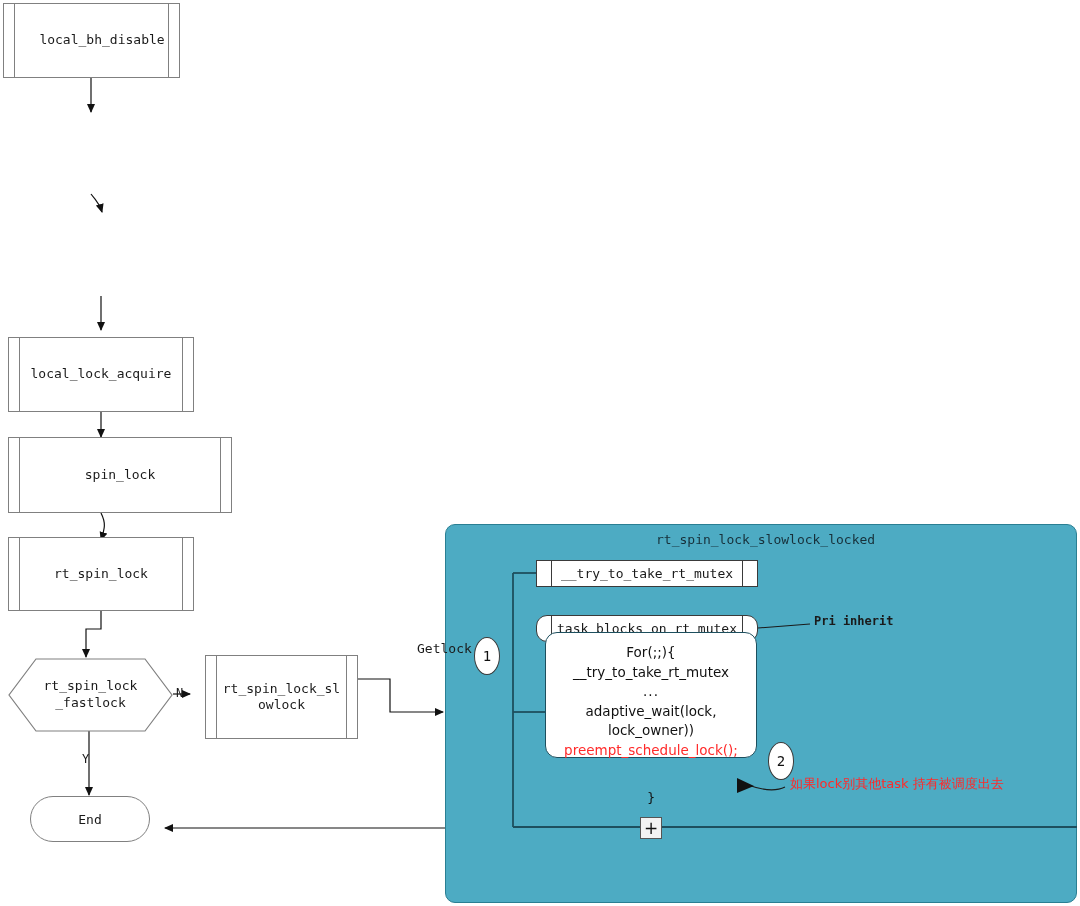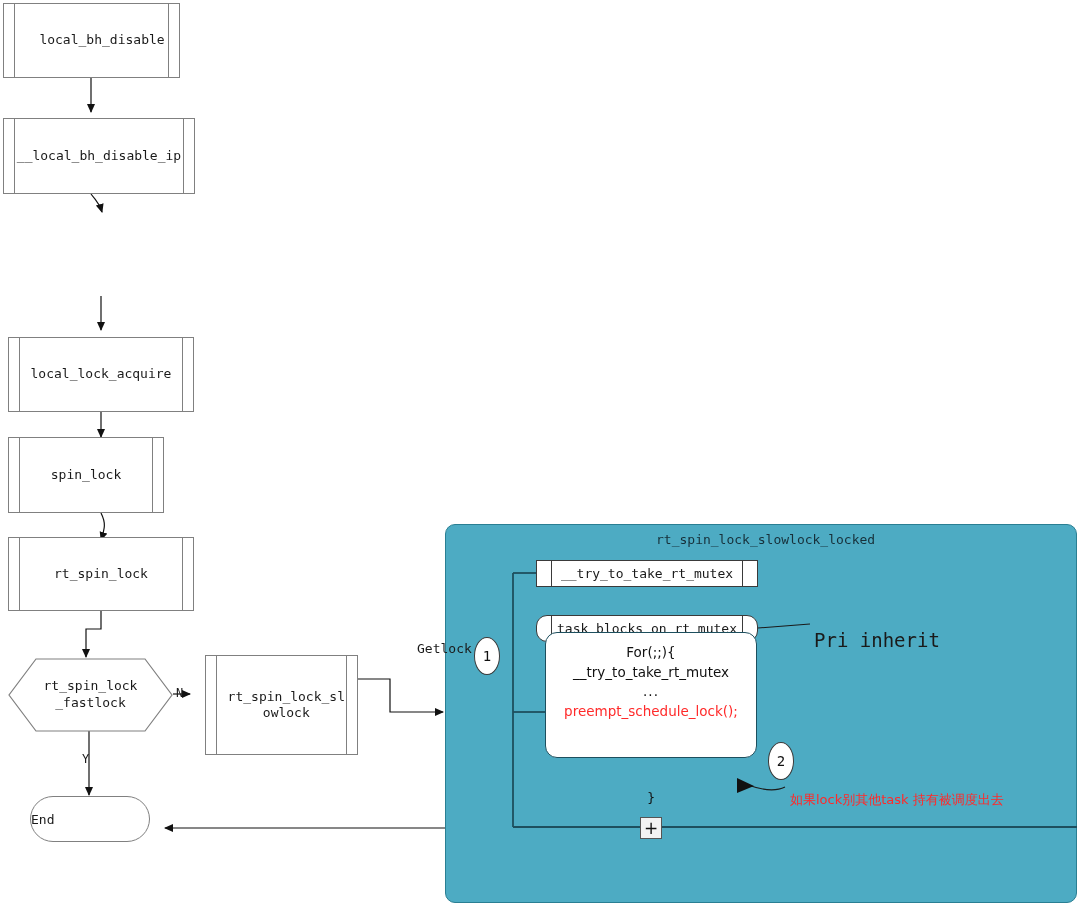--- a/index.html
+++ b/index.html
@@ -63,21 +63,21 @@
 
   
   .term {
     position: absolute;
     box-sizing: border-box;
     background: #ffffff;
     border: 1px solid #808080;
     border-radius: 999px;
     display: flex;
     align-items: center;
-    justify-content: flex-start;
+    justify-content: center;
     font-family: "DejaVu Sans Mono", monospace;
     color: #1a1a1a;
   }
 
   
   .panel {
     position: absolute;
     box-sizing: border-box;
     border-radius: 10px;
     border: 1px solid #2a7f93;
@@ -231,51 +231,48 @@
       <path d="M358,679 L390,679 L390,712 L443,712" marker-end="url(#arrow)"></path>
 
       <path d="M1077,828 L165,828" marker-end="url(#arrowL)"></path>
     </g>
   </svg>
 
   <div class="pp" style="left:3px; top:3px; width:177px; height:75px; font-size:13px; z-index:3;padding-left:21px;">
     <span class="lbl">local_bh_disable</span>
   </div>
 
-  <div class="pp" style="left:3px; top:118px; width:192px; height:76px; font-size:13px; z-index:3;">
-    <span class="lbl">__local_bh_disable_ip</span>
-  </div>
 
 
   <div class="pp" style="left:8px; top:337px; width:186px; height:75px; font-size:13px; z-index:3;">
     <span class="lbl">local_lock_acquire</span>
   </div>
 
-  <div class="pp" style="left:8px; top:437px; width:156px; height:76px; font-size:13px; z-index:3;">
+  <div class="pp" style="left:8px; top:437px; width:224px; height:76px; font-size:13px; z-index:3;">
     <span class="lbl">spin_lock</span>
   </div>
 
   <div class="pp" style="left:8px; top:537px; width:186px; height:74px; font-size:13px; z-index:3;">
     <span class="lbl">rt_spin_lock</span>
   </div>
 
   <div class="hex" style="left:8px; top:658px; width:165px; height:74px; z-index:3;">
     <svg width="165" height="74" viewBox="0 0 165 74" xmlns="http://www.w3.org/2000/svg">
       <polygon points="28,1 137,1 164,37 137,73 28,73 1,37" fill="#ffffff" stroke="#808080" stroke-width="1.2"></polygon>
     </svg>
     <div class="lbl">
       <div>rt_spin_lock</div>
       <div>_fastlock</div>
     </div>
   </div>
 
   <div class="txt" style="left:176px; top:686px; font-size:12px; z-index:4;">N</div>
   <div class="txt" style="left:82px; top:752px; font-size:12px; z-index:4;">Y</div>
 
-  <div class="pp" style="left:205px; top:655px; width:153px; height:100px; font-size:13px; z-index:3;justify-content:flex-end;">
+  <div class="pp" style="left:205px; top:655px; width:153px; height:84px; font-size:13px; z-index:3;">
     <span class="lbl" style="padding:0 12px;">
       <span>rt_spin_lock_sl</span><br>
       <span>owlock</span>
     </span>
   </div>
 
   <div class="term" style="left:30px; top:796px; width:120px; height:46px; font-size:13px; z-index:3;">
     <span>End</span>
   </div>
 
@@ -307,32 +304,33 @@
   <div class="badge" style="left:474px; top:637px; z-index:7;">1</div>
 
   <div class="ppi" style="left:536px; top:560px; width:222px; height:27px; z-index:7;">
     <span class="lbl">__try_to_take_rt_mutex</span>
   </div>
 
   <div class="ppi" style="left:536px; top:615px; width:222px; height:27px; z-index:7;border-radius:11px;">
     <span class="lbl">task_blocks_on_rt_mutex</span>
   </div>
 
-  <div class="txt" style="left:814px; top:629px; font-size:19px; z-index:7;">Pri inherit</div>
+  <div class="txt" style="left:814px; top:614px; font-size:12px; z-index:7;font-weight:bold;">Pri inherit</div>
 
   <div class="code-tab" style="left:619px; top:655px; width:66px; height:14px; z-index:7;"></div>
 
   <div class="codeblock" style="left:545px; top:632px; width:212px; height:126px; z-index:8;">
     <div>For(;;){</div>
     <div>__try_to_take_rt_mutex</div>
     <div class="ellip">...</div>
+    <div>adaptive_wait(lock, lock_owner))</div>
     <div class="hl">preempt_schedule_lock();</div>
   </div>
 
   <div class="brace" style="left:647px; top:790px; z-index:9;">}</div>
 
   <div class="plusbox" style="left:640px; top:817px; z-index:9;">+</div>
 
   <div class="badge" style="left:768px; top:742px; z-index:9;">2</div>
 
-  <div class="txt cn" style="left:790px; top:775px; z-index:9;margin-top:16px;">如果lock别其他task 持有被调度出去</div>
+  <div class="txt cn" style="left:790px; top:775px; z-index:9;">如果lock别其他task 持有被调度出去</div>
 
 </div>
 
 </body></html>

